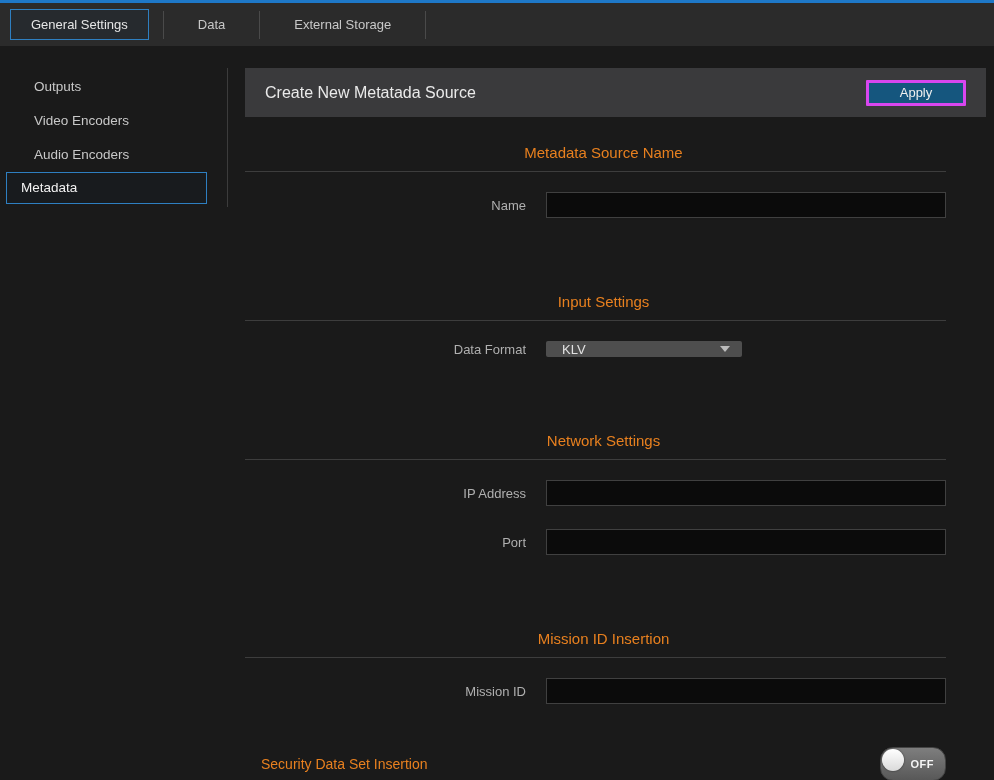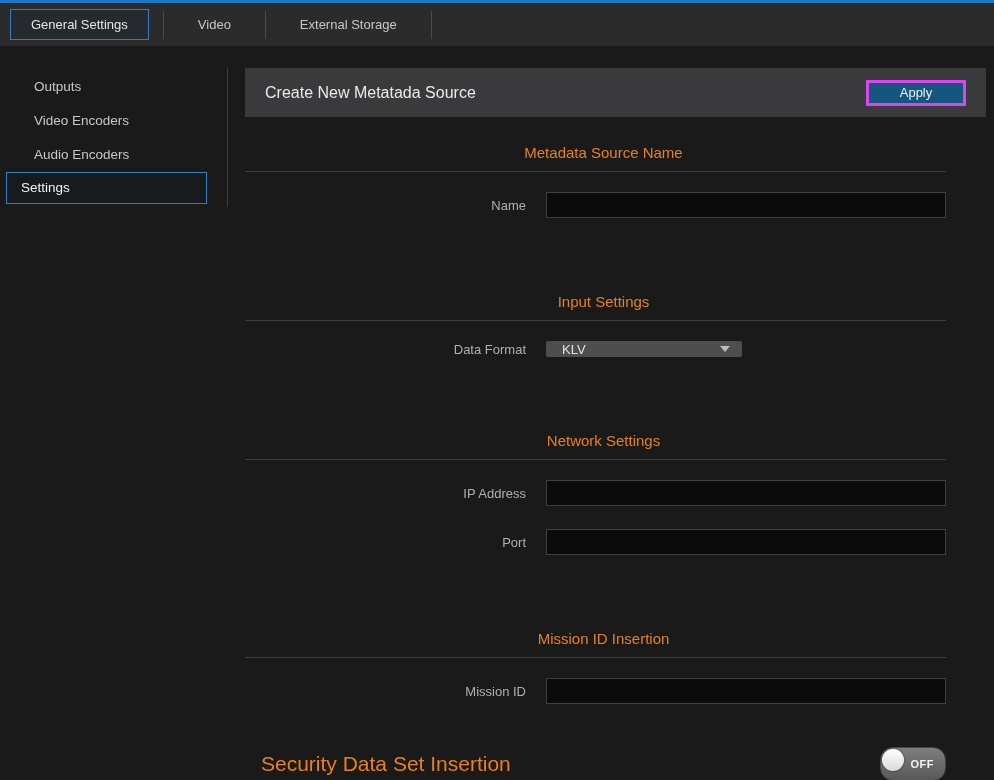--- a/index.html
+++ b/index.html
@@ -175,21 +175,21 @@
   .section-toggle-row {
     margin-top: 43px;
     display: flex;
     align-items: center;
     justify-content: space-between;
     padding-left: 16px;
     padding-bottom: 9px;
     border-bottom: 1px solid #3d3d3d;
   }
   .section-toggle-row .section-heading-inline {
-    font-size: 21px;
+    font-size: 14px;
     color: #e8801f;
     font-weight: 400;
   }
   .toggle {
     width: 66px;
     height: 34px;
     border-radius: 13px;
     background: linear-gradient(#7e7e7e, #585858);
     border: 1px solid #454545;
     position: relative;
@@ -215,31 +215,31 @@
     color: #f5f5f5;
     letter-spacing: 0.5px;
   }
 </style>
 </head>
 <body>
 
 <div class="tabbar">
   <div class="tab selected">General Settings</div>
   <div class="tab-sep"></div>
-  <div class="tab">Video</div>
+  <div class="tab">Data</div>
   <div class="tab-sep"></div>
   <div class="tab">External Storage</div>
   <div class="tab-sep"></div>
 </div>
 
 <div class="sidebar">
   <div class="side-item">Outputs</div>
   <div class="side-item">Video Encoders</div>
   <div class="side-item">Audio Encoders</div>
-  <div class="side-item selected">Settings</div>
+  <div class="side-item selected">Metadata</div>
 </div>
 <div class="sidebar-divider"></div>
 
 <div class="main">
 
   <div class="panel-header">
     <div class="panel-title">Create New Metatada Source</div>
     <button class="apply-btn">Apply</button>
   </div>
 

